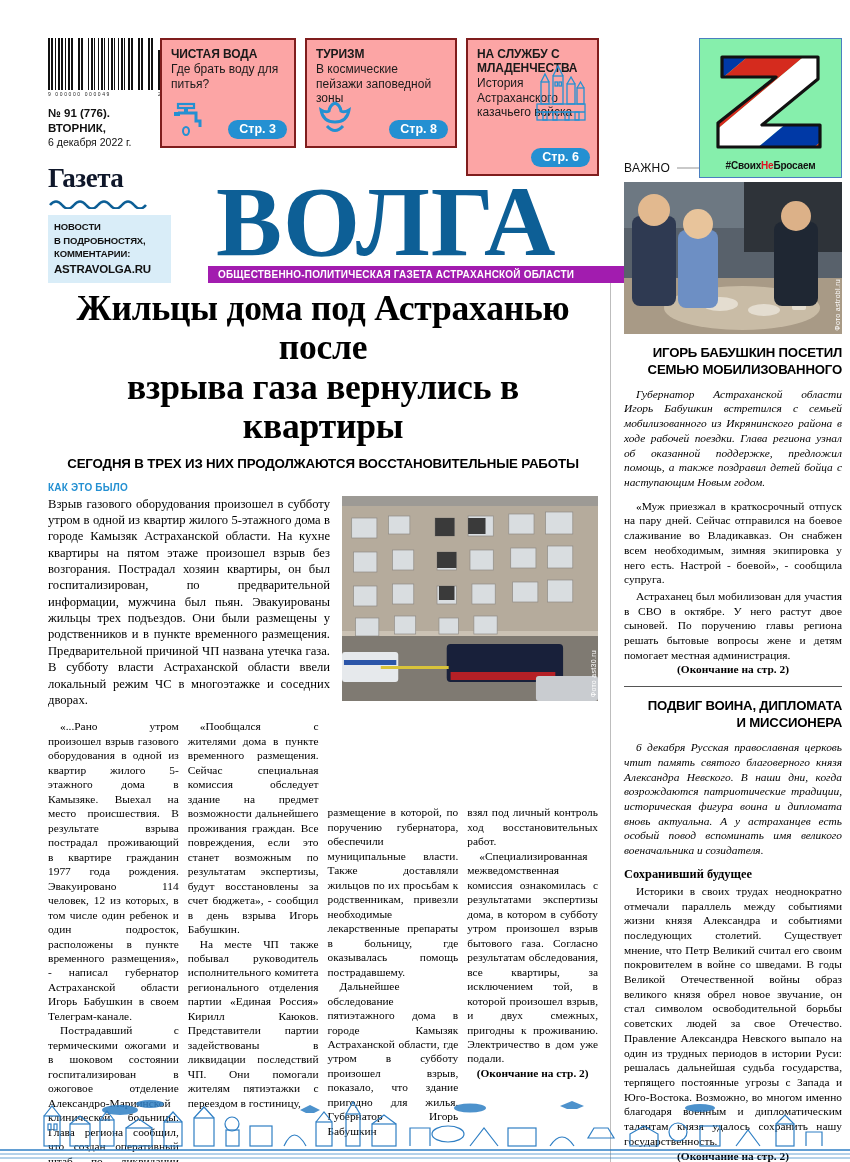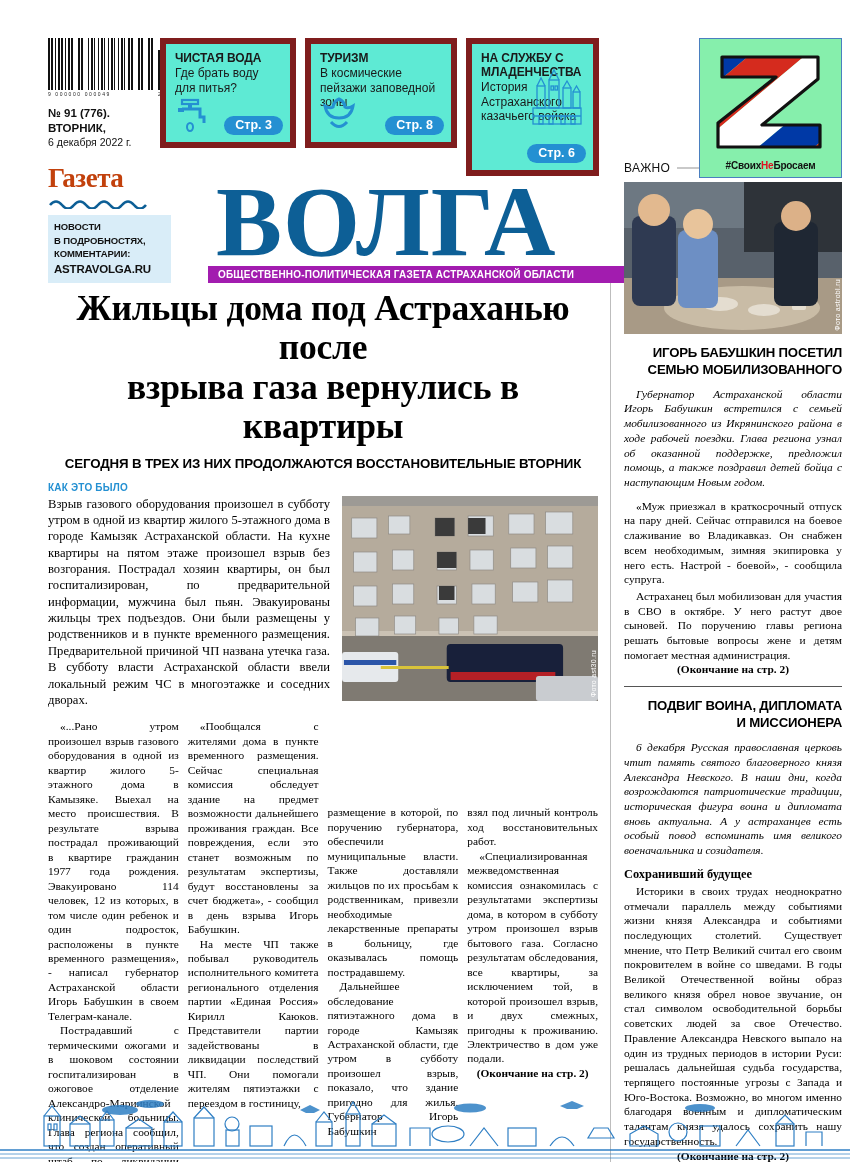--- a/index.html
+++ b/index.html
@@ -50,21 +50,21 @@
     font-size: 11.5px; font-weight: bold; color: #111;
     margin-top: 9px; line-height: 1.32;
   }
   .issue-date {
     font-family: "Liberation Sans", sans-serif;
     font-size: 10.5px; font-weight: normal; color: #111;
   }
 
   .teasers { display: flex; gap: 9px; flex: 1; padding-right: 8px; }
   .teaser {
-    background: #5eead4; border: 6px solid #7f1d1d;
+    background: #fca5a5; border: 2px solid #7f1d1d;
     padding: 7px 9px 6px 9px; position: relative;
     font-family: "Liberation Sans", sans-serif;
   }
   .teaser.t1 { width: 136px; height: 110px; }
   .teaser.t2 { width: 152px; height: 110px; }
   .teaser.t3 { width: 133px; height: 138px; }
   .teaser .cap {
     font-size: 12px; font-weight: bold; color:#1a1a1a;
     text-transform: uppercase; line-height: 1.18; letter-spacing: -0.1px;
   }
@@ -93,21 +93,21 @@
   .zhash .red { color: #e01020; }
 
   
   .masthead {
     display: flex; align-items: flex-end; height: 108px;
     padding-left: 48px; position: relative;
   }
   .gazeta-block { width: 160px; flex: 0 0 160px; position: relative; }
   .gazeta-word {
     font-family: "Liberation Serif", serif; font-weight: bold;
-    font-size: 27px; color: #c2410c; letter-spacing: -0.5px;
+    font-size: 27px; color: #0f172a; letter-spacing: -0.5px;
   }
   .wave { margin: 1px 0 0 0; }
   .astravolga-box {
     background: #d9edf8; padding: 5px 6px 6px 6px; margin-top: 2px;
     width: 123px;
   }
   .astravolga-box div {
     font-family: "Liberation Sans", sans-serif;
     font-size: 9.5px; font-weight: bold; color:#111; line-height:1.42;
     letter-spacing: -0.1px;
@@ -426,21 +426,21 @@
   </div>
 
   <div class="body-wrap">
 
     <div class="main-col">
 
       <div class="headline">
         <div>Жильцы дома под Астраханью после</div>
         <div>взрыва газа вернулись в квартиры</div>
       </div>
-      <div class="subhead">СЕГОДНЯ В ТРЕХ ИЗ НИХ ПРОДОЛЖАЮТСЯ ВОССТАНОВИТЕЛЬНЫЕ ВТОРНИК</div>
+      <div class="subhead">СЕГОДНЯ В ТРЕХ ИЗ НИХ ПРОДОЛЖАЮТСЯ ВОССТАНОВИТЕЛЬНЫЕ РАБОТЫ</div>
       <div class="kicker">КАК ЭТО БЫЛО</div>
 
       <div class="lead-row">
         <div class="lead-text">Взрыв газового оборудования произошел в субботу утром в одной из квартир жилого 5-этажного дома в городе Камызяк Астраханской области. На кухне квартиры на пятом этаже произошел взрыв без возгорания. Пострадал хозяин квартиры, он был госпитализирован, по предварительной информации, мужчина был пьян. Эвакуированы жильцы трех подъездов. Они были размещены у родственников и в пункте временного размещения. Предварительной причиной ЧП названа утечка газа. В субботу власти Астраханской области ввели локальный режим ЧС в многоэтажке и соседних дворах.</div>
         <div class="hero-photo">
           <svg width="100%" height="205" viewBox="0 0 264 205" preserveAspectRatio="none">
             <rect width="264" height="205" fill="#cbc2b4"></rect>
             <rect x="0" y="0" width="264" height="10" fill="#9d9a95"></rect>
             <g fill="#b5ab9c">
               <rect x="0" y="10" width="264" height="125"></rect>

